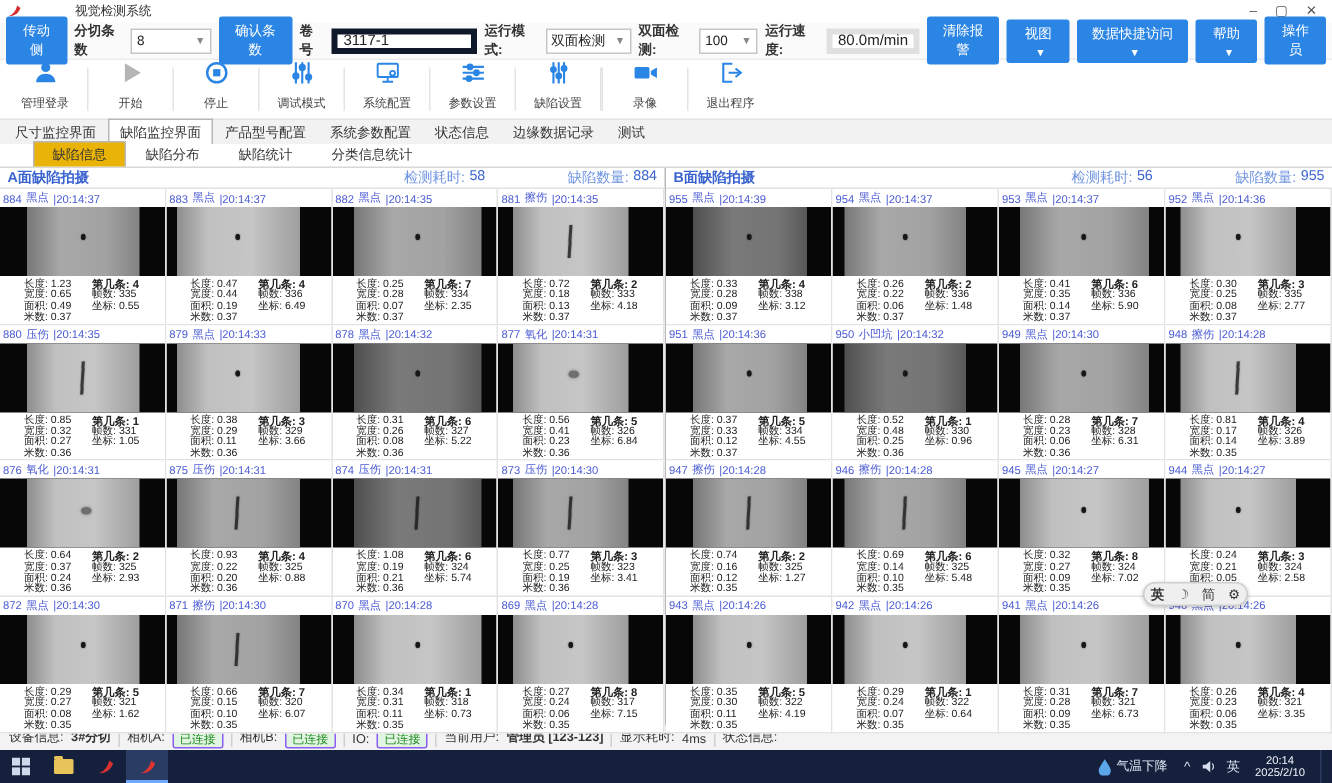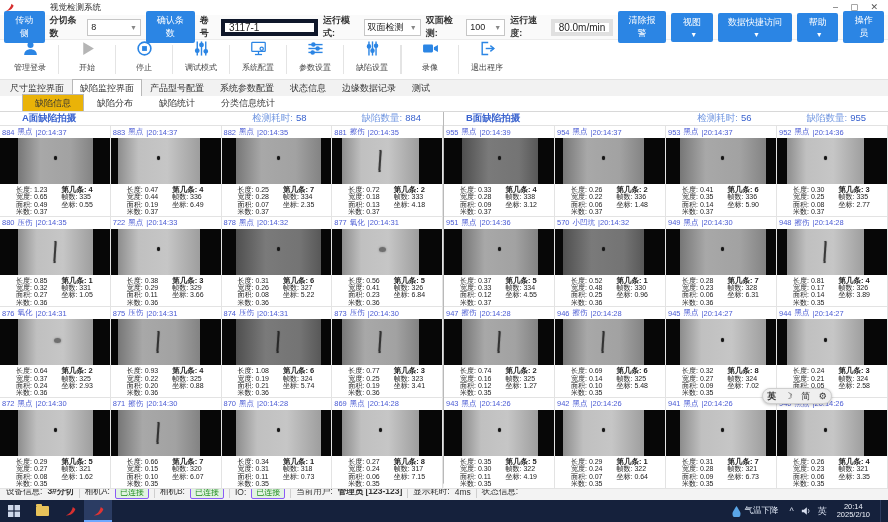--- a/index.html
+++ b/index.html
@@ -33,21 +33,21 @@
   .main-tabs .tab { padding:2px 7px 1px; color:#333; border:1px solid transparent; border-bottom:none; cursor:pointer; white-space:nowrap; }
   .main-tabs .tab.active { background:#fff; border-color:#b8b8b8; }
   .sub-tabs { height:16px; display:flex; align-items:flex-end; background:#fff; padding-left:22px; font-size:9px; border-bottom:1px solid #d8d8d8; }
   .sub-tabs .tab { padding:2px 12px 1px; color:#333; border:1px solid transparent; border-bottom:none; cursor:pointer; }
   .sub-tabs .tab.active { background:#eab308; border-color:#b8b8b8; }
 
   
   .panels { height:371px; display:flex; position:relative; background:#fff; }
   .panel { width:444px; display:flex; flex-direction:column; border-right:1px solid #b9b9b9; }
   .panel:last-child { border-right:none; }
-  .panel-header { height:17px; display:flex; align-items:center; padding:0 22px; border-bottom:1px solid #e2e2e2; font-size:9.5px; }
+  .panel-header { height:17px; display:flex; align-items:center; padding:0 5px; border-bottom:1px solid #e2e2e2; font-size:9.5px; }
   .panel-title { color:#3a63cf; font-weight:bold; }
   .ph-group { display:flex; gap:3px; }
   .ph-label { color:#6f95e0; }
   .ph-value { color:#3a63cf; }
   .panel-header .sp1 { flex:1; }
   .panel-header .sp2 { width:55px; }
   .grid { flex:1; display:grid; grid-template-columns:repeat(4,1fr); grid-template-rows:repeat(4,1fr); }
   .cell { border-right:1px solid #e3e3e3; border-bottom:1px solid #e3e3e3; display:flex; flex-direction:column; overflow:hidden; cursor:pointer; background:#fff; }
   .cell-head { height:12px; flex:none; display:flex; align-items:center; gap:3px; padding:0 2px; font-size:7.5px; color:#4a5bd4; white-space:nowrap; overflow:hidden; }
   .cell-img { height:46px; flex:none; position:relative; background:#070707; overflow:hidden; }
@@ -373,21 +373,21 @@
             </div>
             <div class="info-col">
               <div class="info-row bold">第几条: 1</div>
               <div class="info-row">帧数: 331</div>
               <div class="info-row">坐标: 1.05</div>
             </div>
           </div>
         </div>
         <div class="cell">
           <div class="cell-head">
-            <span>722</span>
+            <span>879</span>
             <span>黑点</span>
             <span>|20:14:33</span>
           </div>
           <div class="cell-img">
             <div class="strip tone-light bars-1">
               <div class="mark mark-dot"></div>
             </div>
           </div>
           <div class="cell-info">
             <div class="info-col">
@@ -790,21 +790,21 @@
             </div>
             <div class="info-col">
               <div class="info-row bold">第几条: 5</div>
               <div class="info-row">帧数: 334</div>
               <div class="info-row">坐标: 4.55</div>
             </div>
           </div>
         </div>
         <div class="cell">
           <div class="cell-head">
-            <span>570</span>
+            <span>950</span>
             <span>小凹坑</span>
             <span>|20:14:32</span>
           </div>
           <div class="cell-img">
             <div class="strip tone-dark bars-1">
               <div class="mark mark-dot"></div>
             </div>
           </div>
           <div class="cell-info">
             <div class="info-col">

